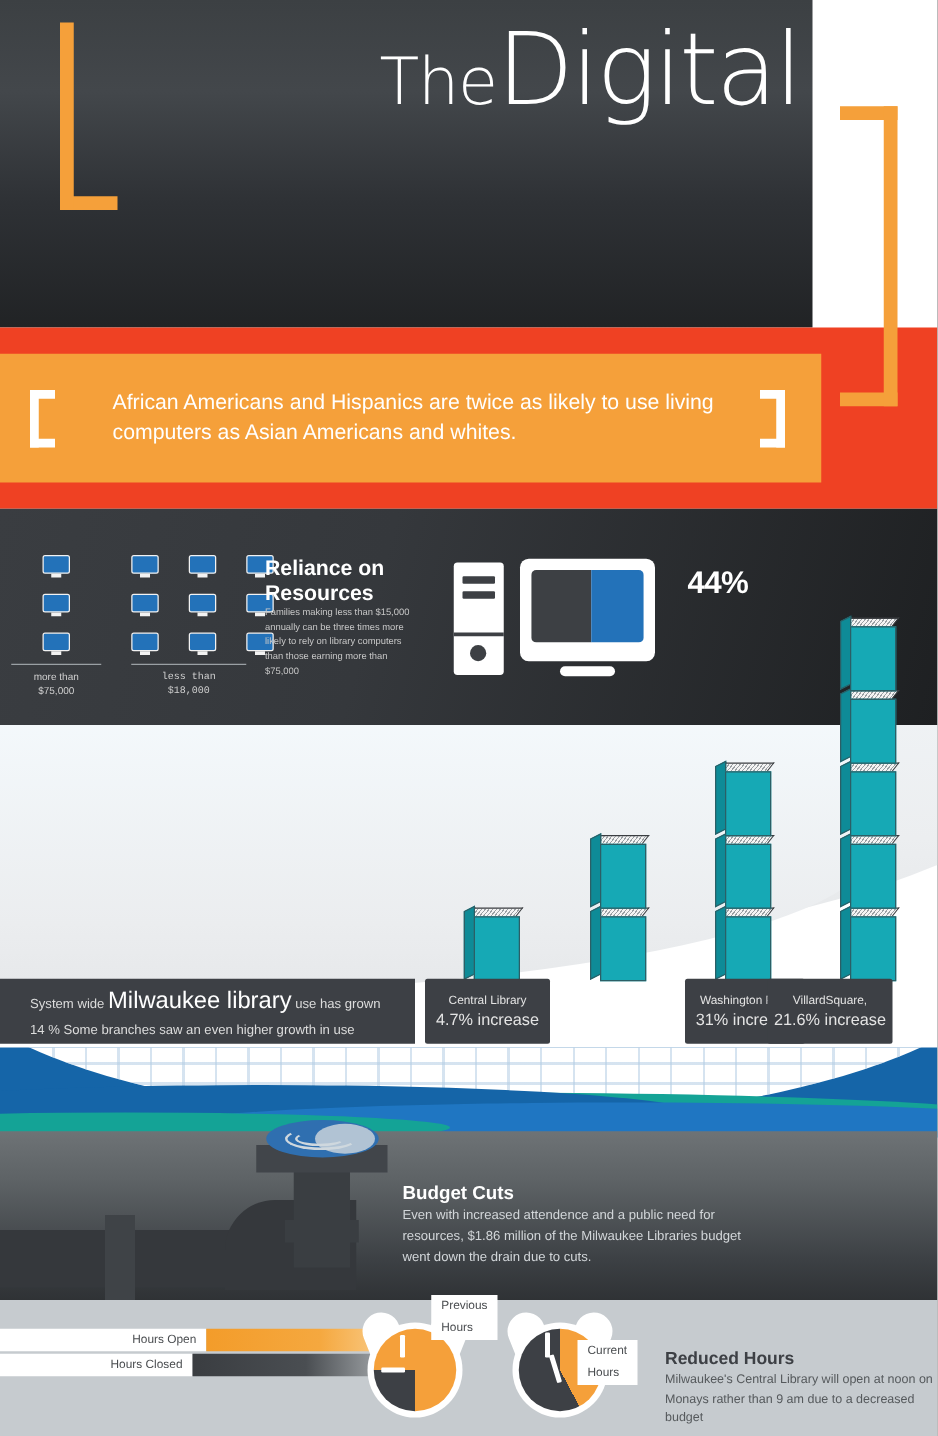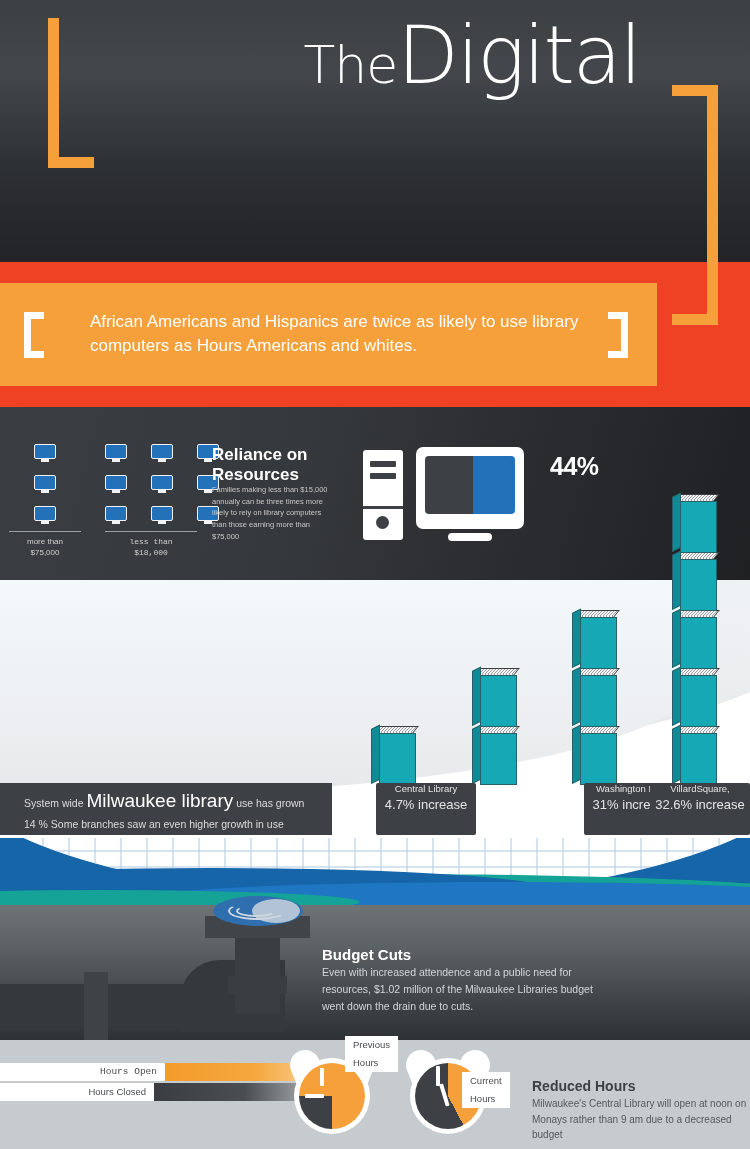--- a/index.html
+++ b/index.html
@@ -8,21 +8,21 @@
 
   #page {
     position:relative;
     width:750px; height:1149px;
     overflow:hidden;
     background:#fff;
   }
 
   
   .header {
-    position:absolute; left:0; top:0; width:750px; height:262px;
+    position:absolute; left:0; top:0; width:650px; height:262px;
     background:linear-gradient(180deg,#3c4043 0%,#43474b 28%,#2e3135 62%,#212325 100%);
     overflow:hidden;
     text-decoration:underline;
   }
   .bracket-left {
     position:absolute; left:48px; top:18px; width:46px; height:150px;
     border-left:11px solid #f5a03a;
     border-bottom:11px solid #f5a03a;
   }
   .bracket-right {
@@ -174,21 +174,21 @@
     transform:skewY(-27deg); transform-origin:left top;
   }
   .book .cover {
     position:absolute; left:8px; top:7px; width:37px; height:52px;
     background:#16a9b5; border:1px solid #2b5f66;
   }
 
   .labelbox {
     position:absolute; top:783px; height:52px; background:#3d4045;
     color:#e4e4e4; text-align:center; border-radius:2px;
-    display:flex; flex-direction:column; justify-content:flex-start;margin-left:36px;
+    display:flex; flex-direction:column; justify-content:center;
   }
   .labelbox .nm { font-size:9.5px; line-height:1.25; }
   .labelbox .vl { font-size:13px; margin-top:2px; }
 
   .mil-box {
     position:absolute; left:0; top:783px; width:332px; height:52px;
     background:#3d4045; display:flex; align-items:center;
   }
   .mil-text {
     color:#dcdcdc; font-size:10.5px; line-height:1.55; padding:0 14px 0 24px;
@@ -281,21 +281,21 @@
     background:#c6cbcf;
   }
   .legend-row {
     position:absolute; height:18px; display:flex; align-items:center;
   }
   .legend-row .lbl {
     background:#fff; height:18px; line-height:18px; text-align:right;
     padding-right:8px; font-size:9.5px; color:#4a4d50;
   }
   .legend-row .bar { height:18px; }
-  .lr1 { left:0; top:1063px; width:330px;font-family:Liberation Mono, monospace; }
+  .lr1 { left:0; top:1063px; width:330px; }
   .lr1 .lbl { width:165px; }
   .lr1 .bar { width:165px; background:linear-gradient(90deg,#f39c2a 0%,#f5a83f 55%,#fbd9a4 100%); }
   .lr2 { left:0; top:1083px; width:330px; }
   .lr2 .lbl { width:154px; }
   .lr2 .bar { width:165px; background:linear-gradient(90deg,#3a3d41 0%,#4a4e52 55%,#b2b6b9 100%); }
 
   .clock { position:absolute; width:88px; height:88px; }
   .clock .bell {
     position:absolute; top:-2px; width:30px; height:30px;
     background:#fff; border-radius:50% 50% 0 0;
@@ -340,21 +340,21 @@
         <span class="t-the">The</span><span class="t-digital">Digital</span>
       </div>
     </div>
   </div>
   <div class="bracket-right"></div>
 
   <div class="redband"></div>
   <div class="orangebox">
     <div class="q-bracket l"></div>
     <div class="q-bracket r"></div>
-    <div class="quote-text">African Americans and Hispanics are twice as likely to use library computers as Hours Americans and whites.</div>
+    <div class="quote-text">African Americans and Hispanics are twice as likely to use living computers as Asian Americans and whites.</div>
   </div>
 
   <div class="darkband"></div>
 
   <div class="mon-group" style="left:34px; top:444px;">
     <div class="mon-col">
       <div class="monitor">
           <div class="screen"></div>
           <div class="stand"></div>
         </div>
@@ -520,21 +520,21 @@
   <div class="labelbox" style="left:340px; width:100px;">
     <div class="nm">Central Library</div>
     <div class="vl">4.7% increase</div>
   </div>
   <div class="labelbox" style="left:548px; width:96px;">
     <div class="nm">Washington Park</div>
     <div class="vl">31% increase</div>
   </div>
   <div class="labelbox" style="left:614px; width:100px;">
     <div class="nm">VillardSquare,</div>
-    <div class="vl">32.6% increase</div>
+    <div class="vl">21.6% increase</div>
   </div>
 
   <div class="water">
     <div class="money">
       <div class="grid"></div>
       <div class="dollars">$ $ $ $ $ $ $ $ $ $ $ $ $ $ $ $ $ $ $ $ $ $ $ $ $ $ $ $ $ $ $ $ $ $ $ $ $ $ $ $ $ $ $ $ $ $ $ $ $ $ $ $ $ $ $ $ $ $ $ $ $ $ $ $ $ $ $ $ $ $ $ $ $ $ $ $ $ $ $ $ $ $ $ $ $ $ $ $ $ $ $ $ $ $ $ $ $ $ $ $ $ $ $ $ $ $ $ $ $ $ $ $ $ $ $ $ $ $ $ $ $ $ $ $ $ $ $ $ $ $ $ $ $ $ $ $ $ $ $ $ $ $ $ $ $ $ $ $ $ $ $ $ $ $ $ $ $ $ $ $ $ $ $ $ $ $ $ $</div>
     </div>
     <div class="wave teal1"></div>
     <div class="wave blue1"></div>
     <div class="wave blue2"></div>
@@ -547,21 +547,21 @@
   <div class="pipe-cap"></div>
   <div class="pipe-v"></div>
   <div class="pipe-collar"></div>
   <div class="drain-flange"></div>
   <div class="drain-basin"></div>
   <div class="ripple-fill"></div>
   <div class="ripple r1"></div>
   <div class="ripple r2"></div>
 
   <div class="budget-title">Budget Cuts</div>
-  <div class="budget-body">Even with increased attendence and a public need for resources, $1.02 million of  the Milwaukee Libraries budget went down the drain due to cuts.</div>
+  <div class="budget-body">Even with increased attendence and a public need for resources, $1.86 million of  the Milwaukee Libraries budget went down the drain due to cuts.</div>
 
   <div class="bottom"></div>
 
   <div class="legend-row lr1">
     <div class="lbl">Hours Open</div>
     <div class="bar"></div>
   </div>
   <div class="legend-row lr2">
     <div class="lbl">Hours Closed</div>
     <div class="bar"></div>

